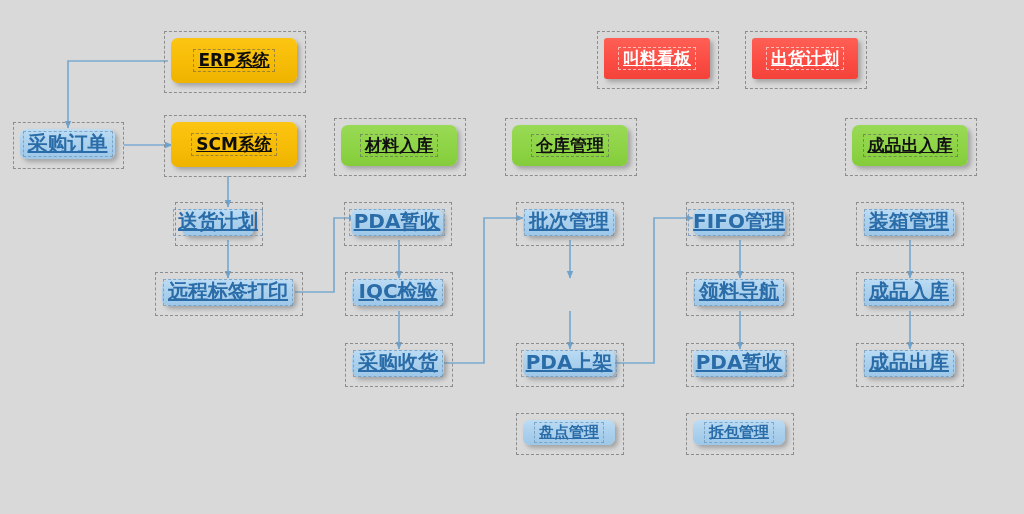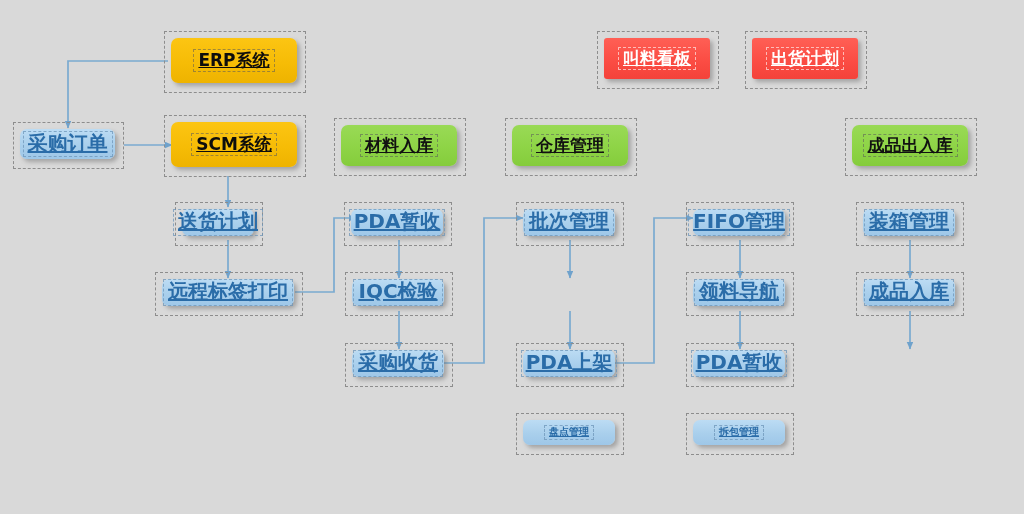--- a/index.html
+++ b/index.html
@@ -89,21 +89,21 @@
     border-color: rgba(255,255,255,0.6);
   }
   .t-blue {
     color: #2a6ca8;
     font-size: 20px;
     font-weight: bold;
     border-color: rgba(110,150,185,0.75);
   }
   .t-blue-sm {
     color: #2a6ca8;
-    font-size: 10px;
+    font-size: 15px;
     font-weight: bold;
     border-color: rgba(110,150,185,0.75);
   }
 </style>
 </head>
 <body>
 
 <div id="canvas">
 
   <svg id="edges" viewBox="0 0 1024 514" xmlns="http://www.w3.org/2000/svg">
@@ -273,14 +273,19 @@
       <span class="txt t-blue">装箱管理</span>
     </div>
   </div>
 
   <div class="node" style="left:856px; top:272px; width:108px; height:44px;">
     <div class="shape blue">
       <span class="txt t-blue">成品入库</span>
     </div>
   </div>
 
+  <div class="node" style="left:856px; top:343px; width:108px; height:44px;">
+    <div class="shape blue">
+      <span class="txt t-blue">成品出库</span>
+    </div>
+  </div>
 
 </div>
 
 </body></html>

